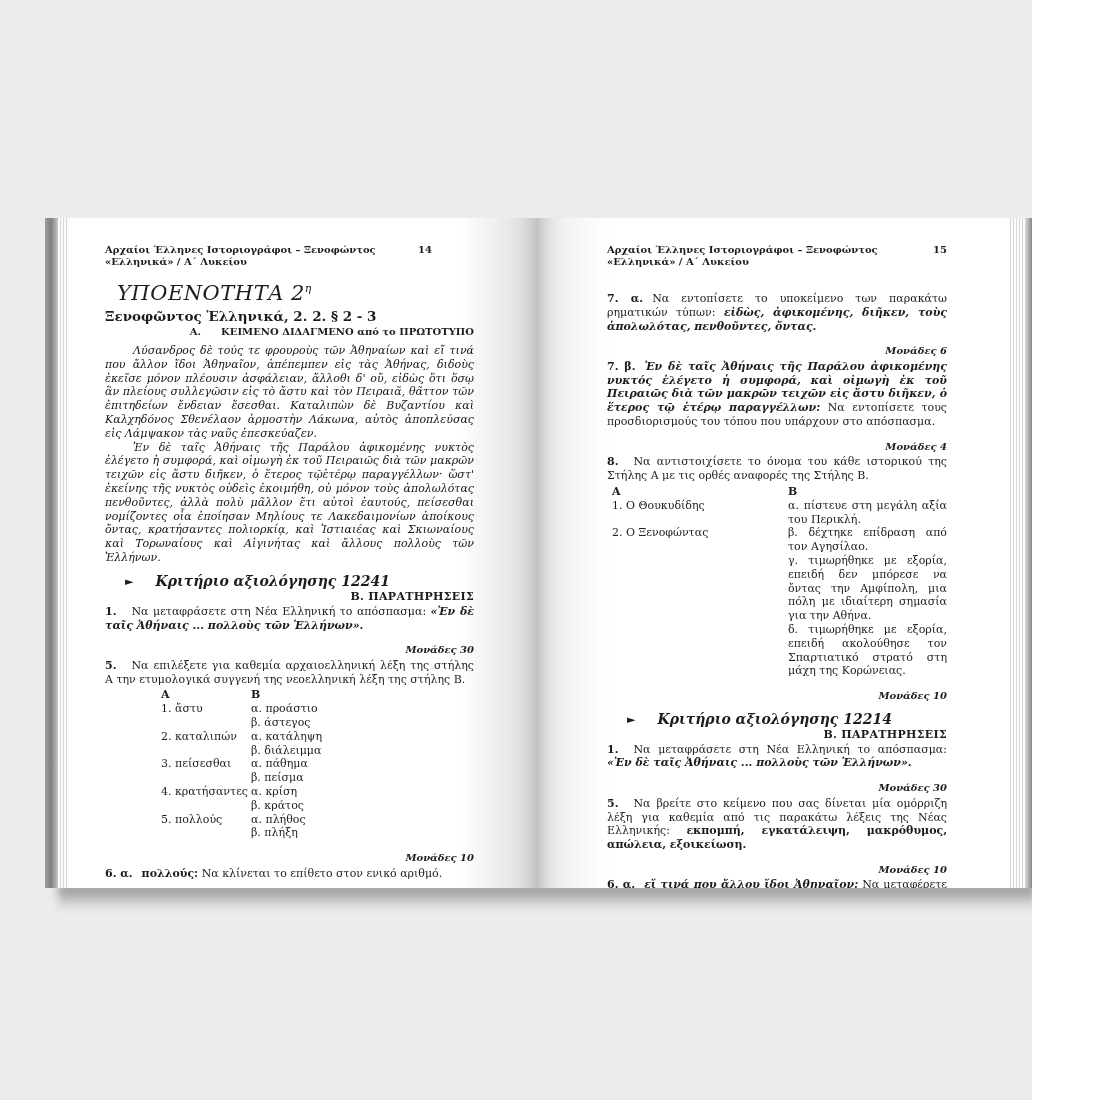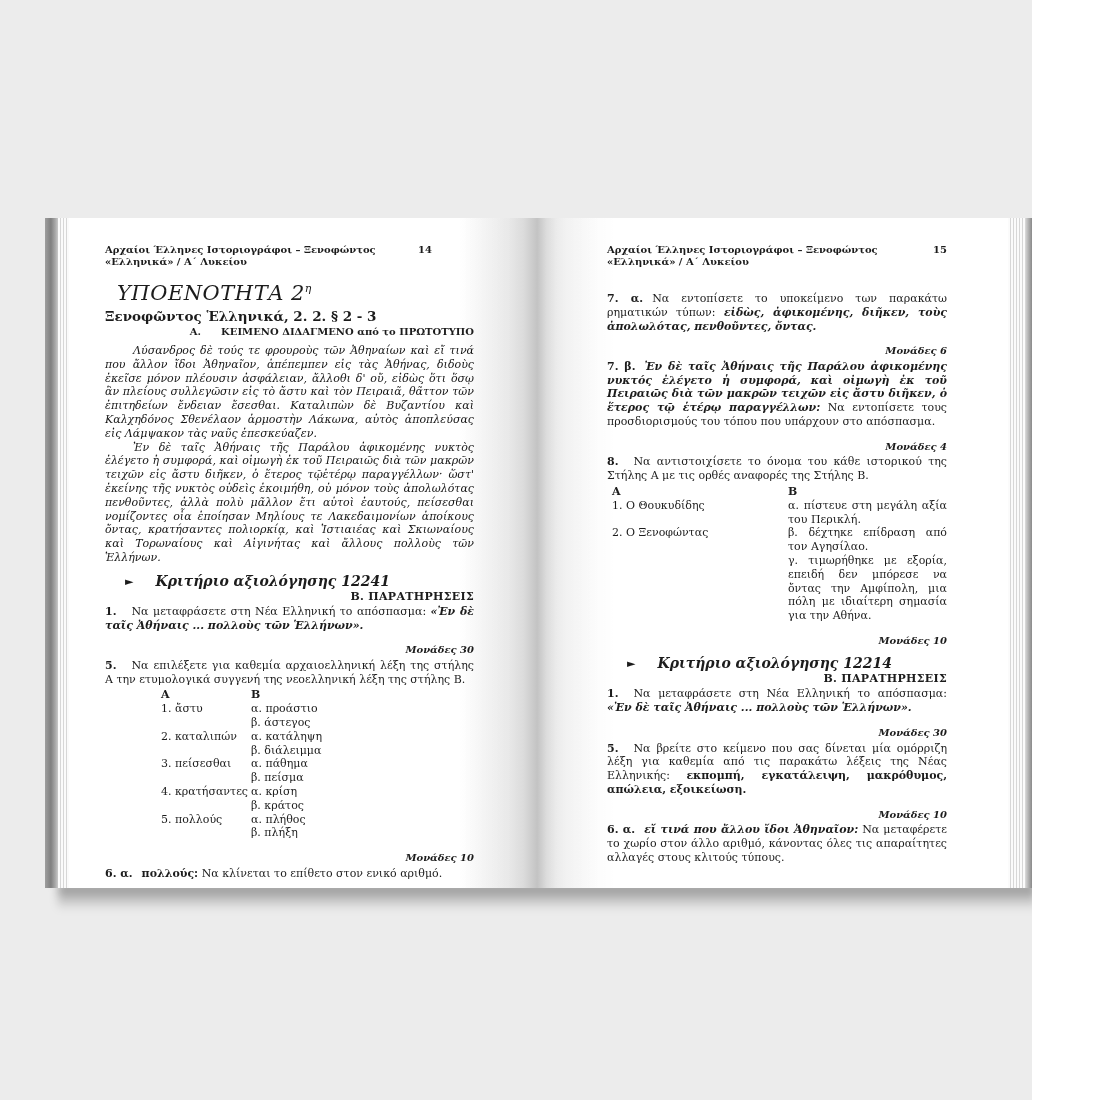--- a/index.html
+++ b/index.html
@@ -214,20 +214,24 @@
             <div class="ab-row">
               <span class="col-a">2. Ο Ξενοφώντας</span>
               <span class="col-b">β. δέχτηκε επίδραση από τον Αγησίλαο.</span>
             </div>
 
             <div class="ab-row">
               <span class="col-a"></span>
               <span class="col-b">γ. τιμωρήθηκε με εξορία, επειδή δεν μπόρεσε να ὄντας την Αμφίπολη, μια πόλη με ιδιαίτερη σημασία για την Αθήνα.</span>
             </div>
 
+            <div class="ab-row">
+              <span class="col-a"></span>
+              <span class="col-b">δ. τιμωρήθηκε με εξορία, επειδή ακολούθησε τον Σπαρτιατικό στρατό στη μάχη της Κορώνειας.</span>
+            </div>
 
             <div class="ab-row">
               <span class="col-a"></span>
             </div>
           </div>
         <div class="monades">Μονάδες 10</div>
 
         <div class="kritirio">
           <span class="arrow">►</span>
           <span>Κριτήριο αξιολόγησης 12214</span>

